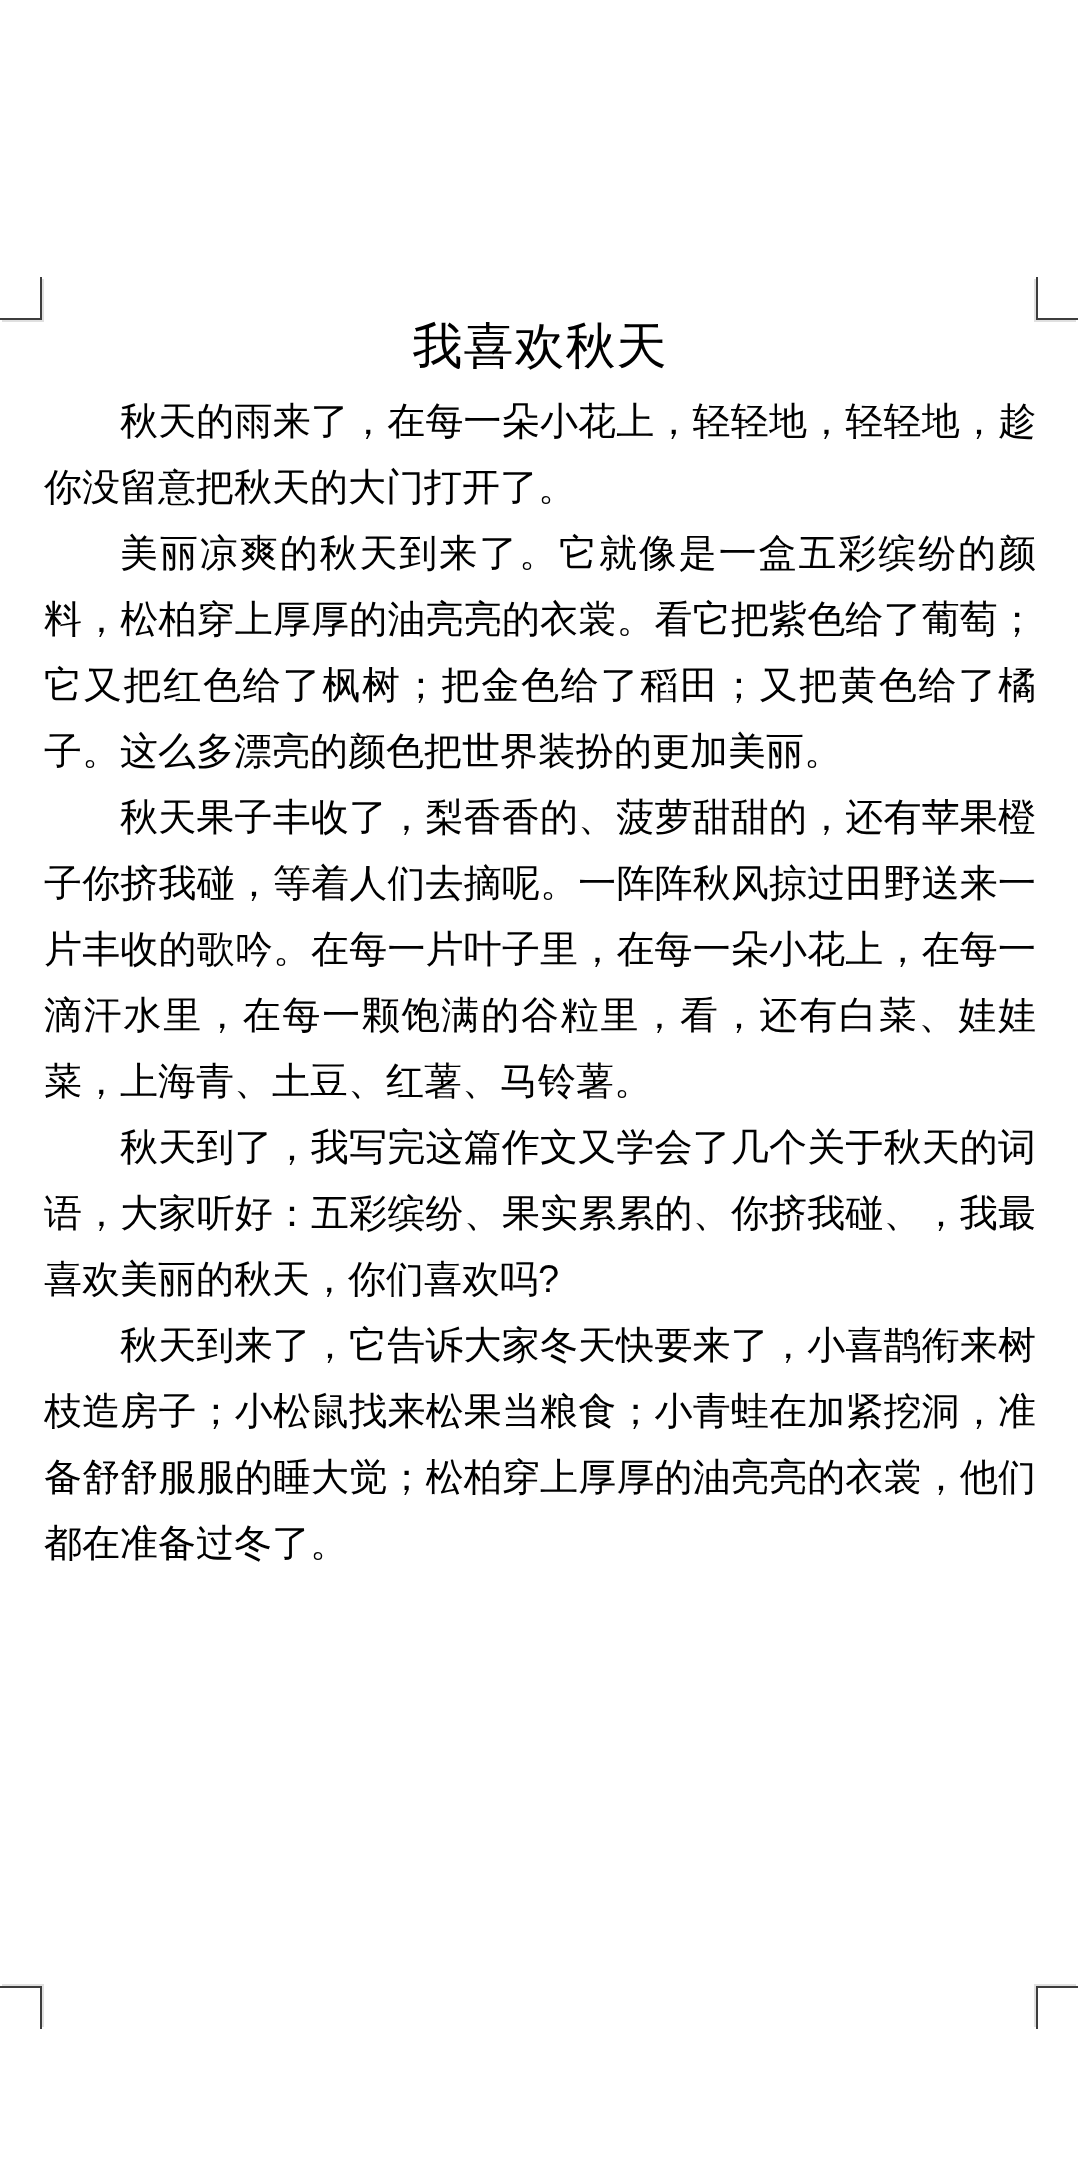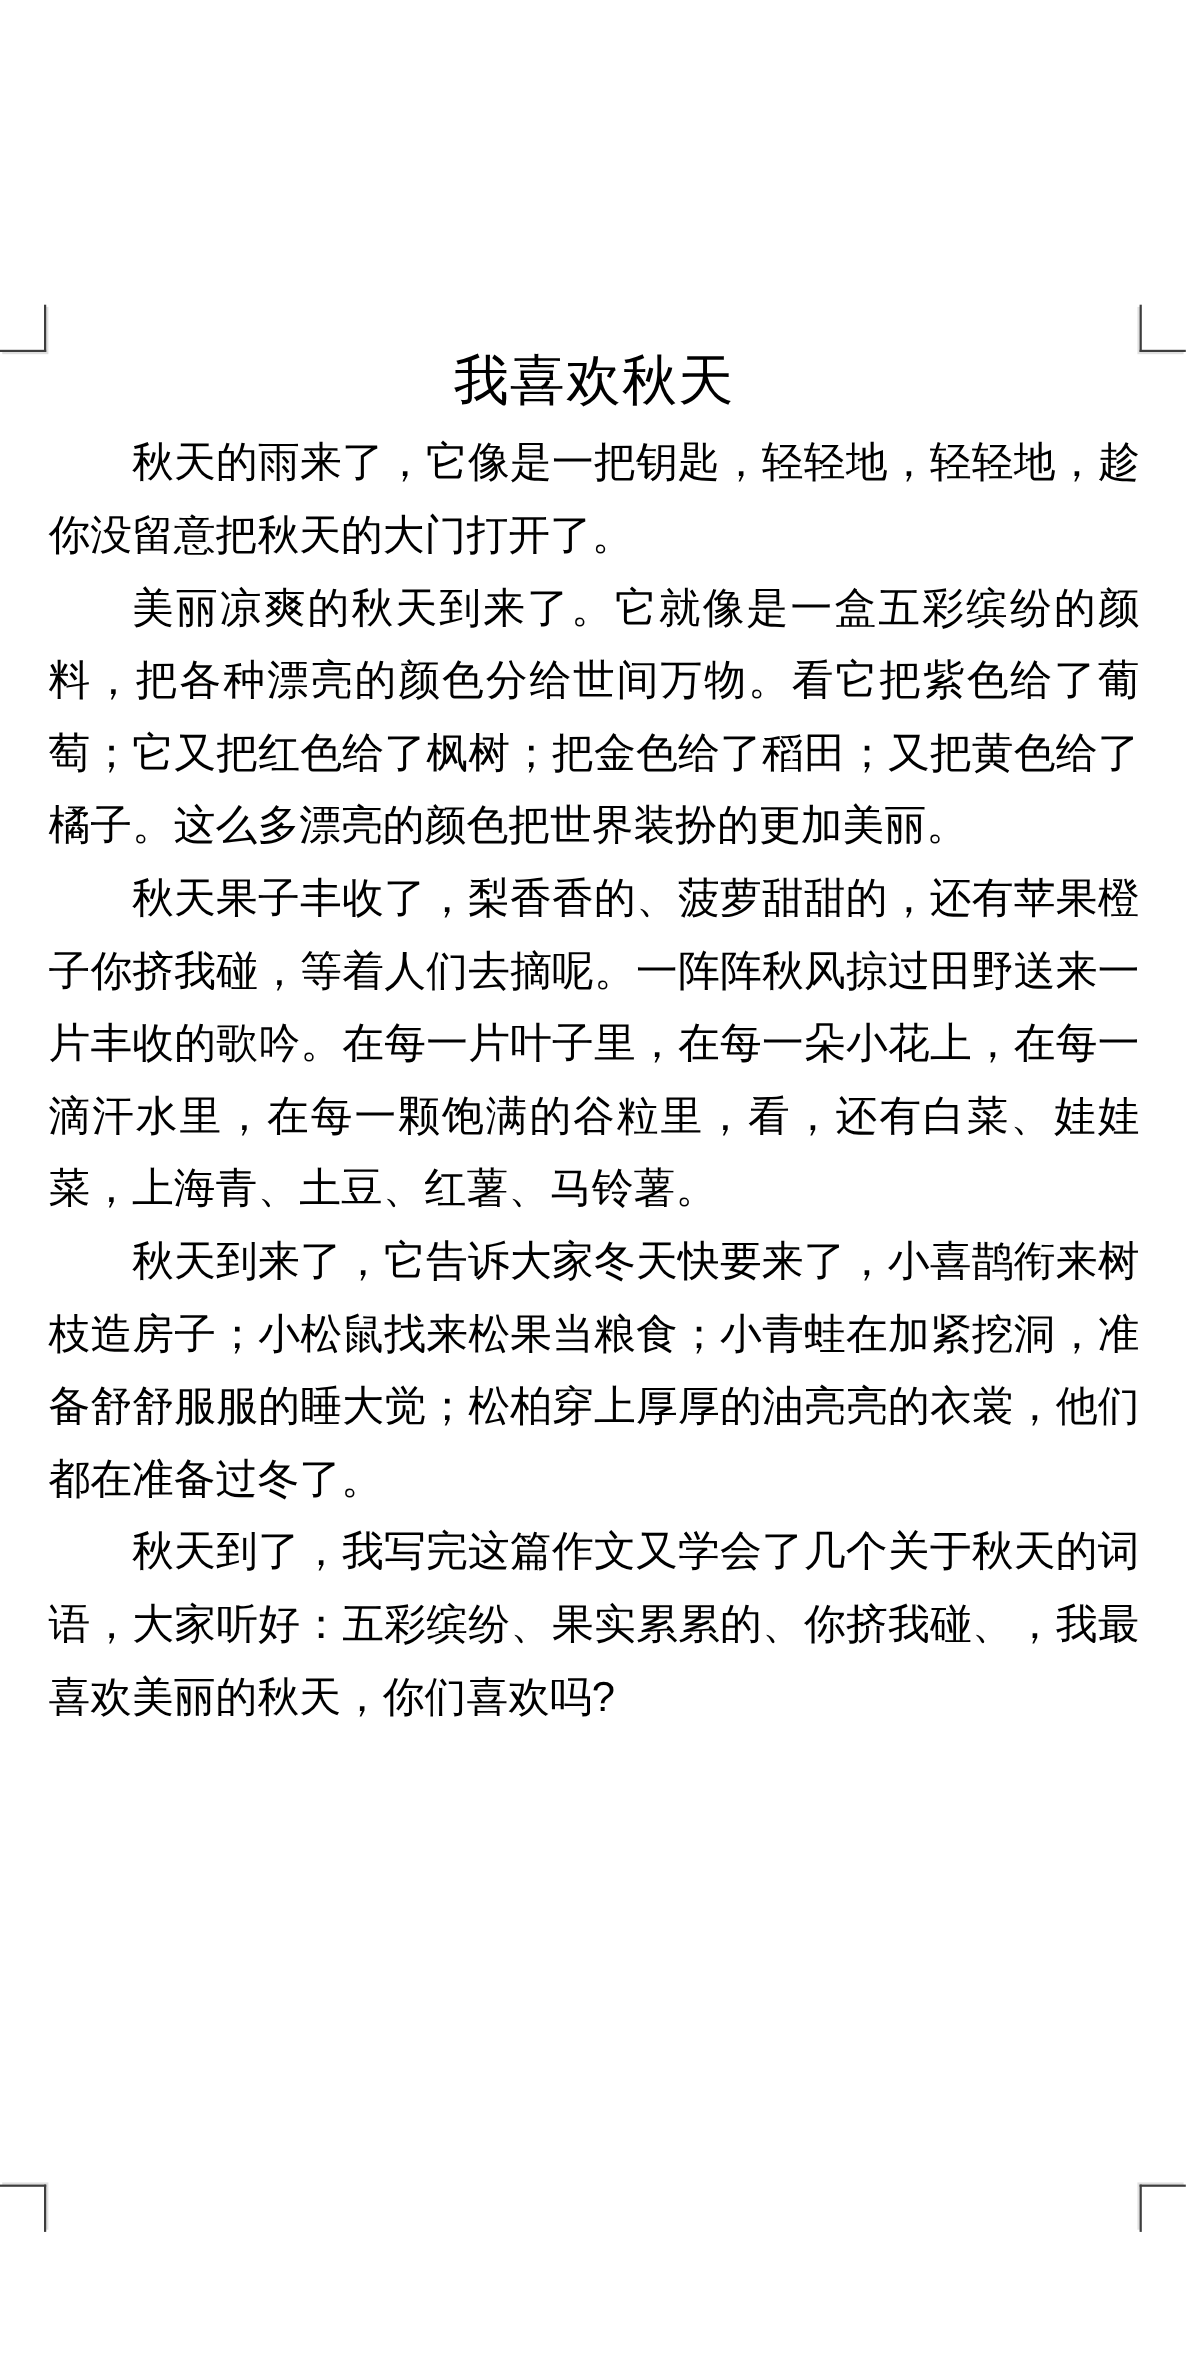--- a/index.html
+++ b/index.html
@@ -94,21 +94,21 @@
 
   <div class="crop-mark tl"></div>
   <div class="crop-mark tr"></div>
   <div class="crop-mark bl"></div>
   <div class="crop-mark br"></div>
 
   <div class="content">
     <h1 class="doc-title">我喜欢秋天</h1>
 
     <div class="body-text">
-      <p>秋天的雨来了，它像是一把钥匙，轻轻地，轻轻地，趁你没留意把秋天的大门打开了。</p>
-      <p>美丽凉爽的秋天到来了。它就像是一盒五彩缤纷的颜料，把各种漂亮的颜色分给世间万物。看它把紫色给了葡萄；它又把红色给了枫树；把金色给了稻田；又把黄色给了橘子。这么多漂亮的颜色把世界装扮的更加美丽。</p>
+      <p>秋天的雨来了，在每一朵小花上，轻轻地，轻轻地，趁你没留意把秋天的大门打开了。</p>
+      <p>美丽凉爽的秋天到来了。它就像是一盒五彩缤纷的颜料，松柏穿上厚厚的油亮亮的衣裳。看它把紫色给了葡萄；它又把红色给了枫树；把金色给了稻田；又把黄色给了橘子。这么多漂亮的颜色把世界装扮的更加美丽。</p>
       <p>秋天果子丰收了，梨香香的、菠萝甜甜的，还有苹果橙子你挤我碰，等着人们去摘呢。一阵阵秋风掠过田野送来一片丰收的歌吟。在每一片叶子里，在每一朵小花上，在每一滴汗水里，在每一颗饱满的谷粒里，看，还有白菜、娃娃菜，上海青、土豆、红薯、马铃薯。</p>
+      <p>秋天到了，我写完这篇作文又学会了几个关于秋天的词语，大家听好：五彩缤纷、果实累累的、你挤我碰、，我最喜欢美丽的秋天，你们喜欢吗?</p>
       <p>秋天到来了，它告诉大家冬天快要来了，小喜鹊衔来树枝造房子；小松鼠找来松果当粮食；小青蛙在加紧挖洞，准备舒舒服服的睡大觉；松柏穿上厚厚的油亮亮的衣裳，他们都在准备过冬了。</p>
-      <p>秋天到了，我写完这篇作文又学会了几个关于秋天的词语，大家听好：五彩缤纷、果实累累的、你挤我碰、，我最喜欢美丽的秋天，你们喜欢吗?</p>
     </div>
   </div>
 
 </div>
 
 </body></html>

